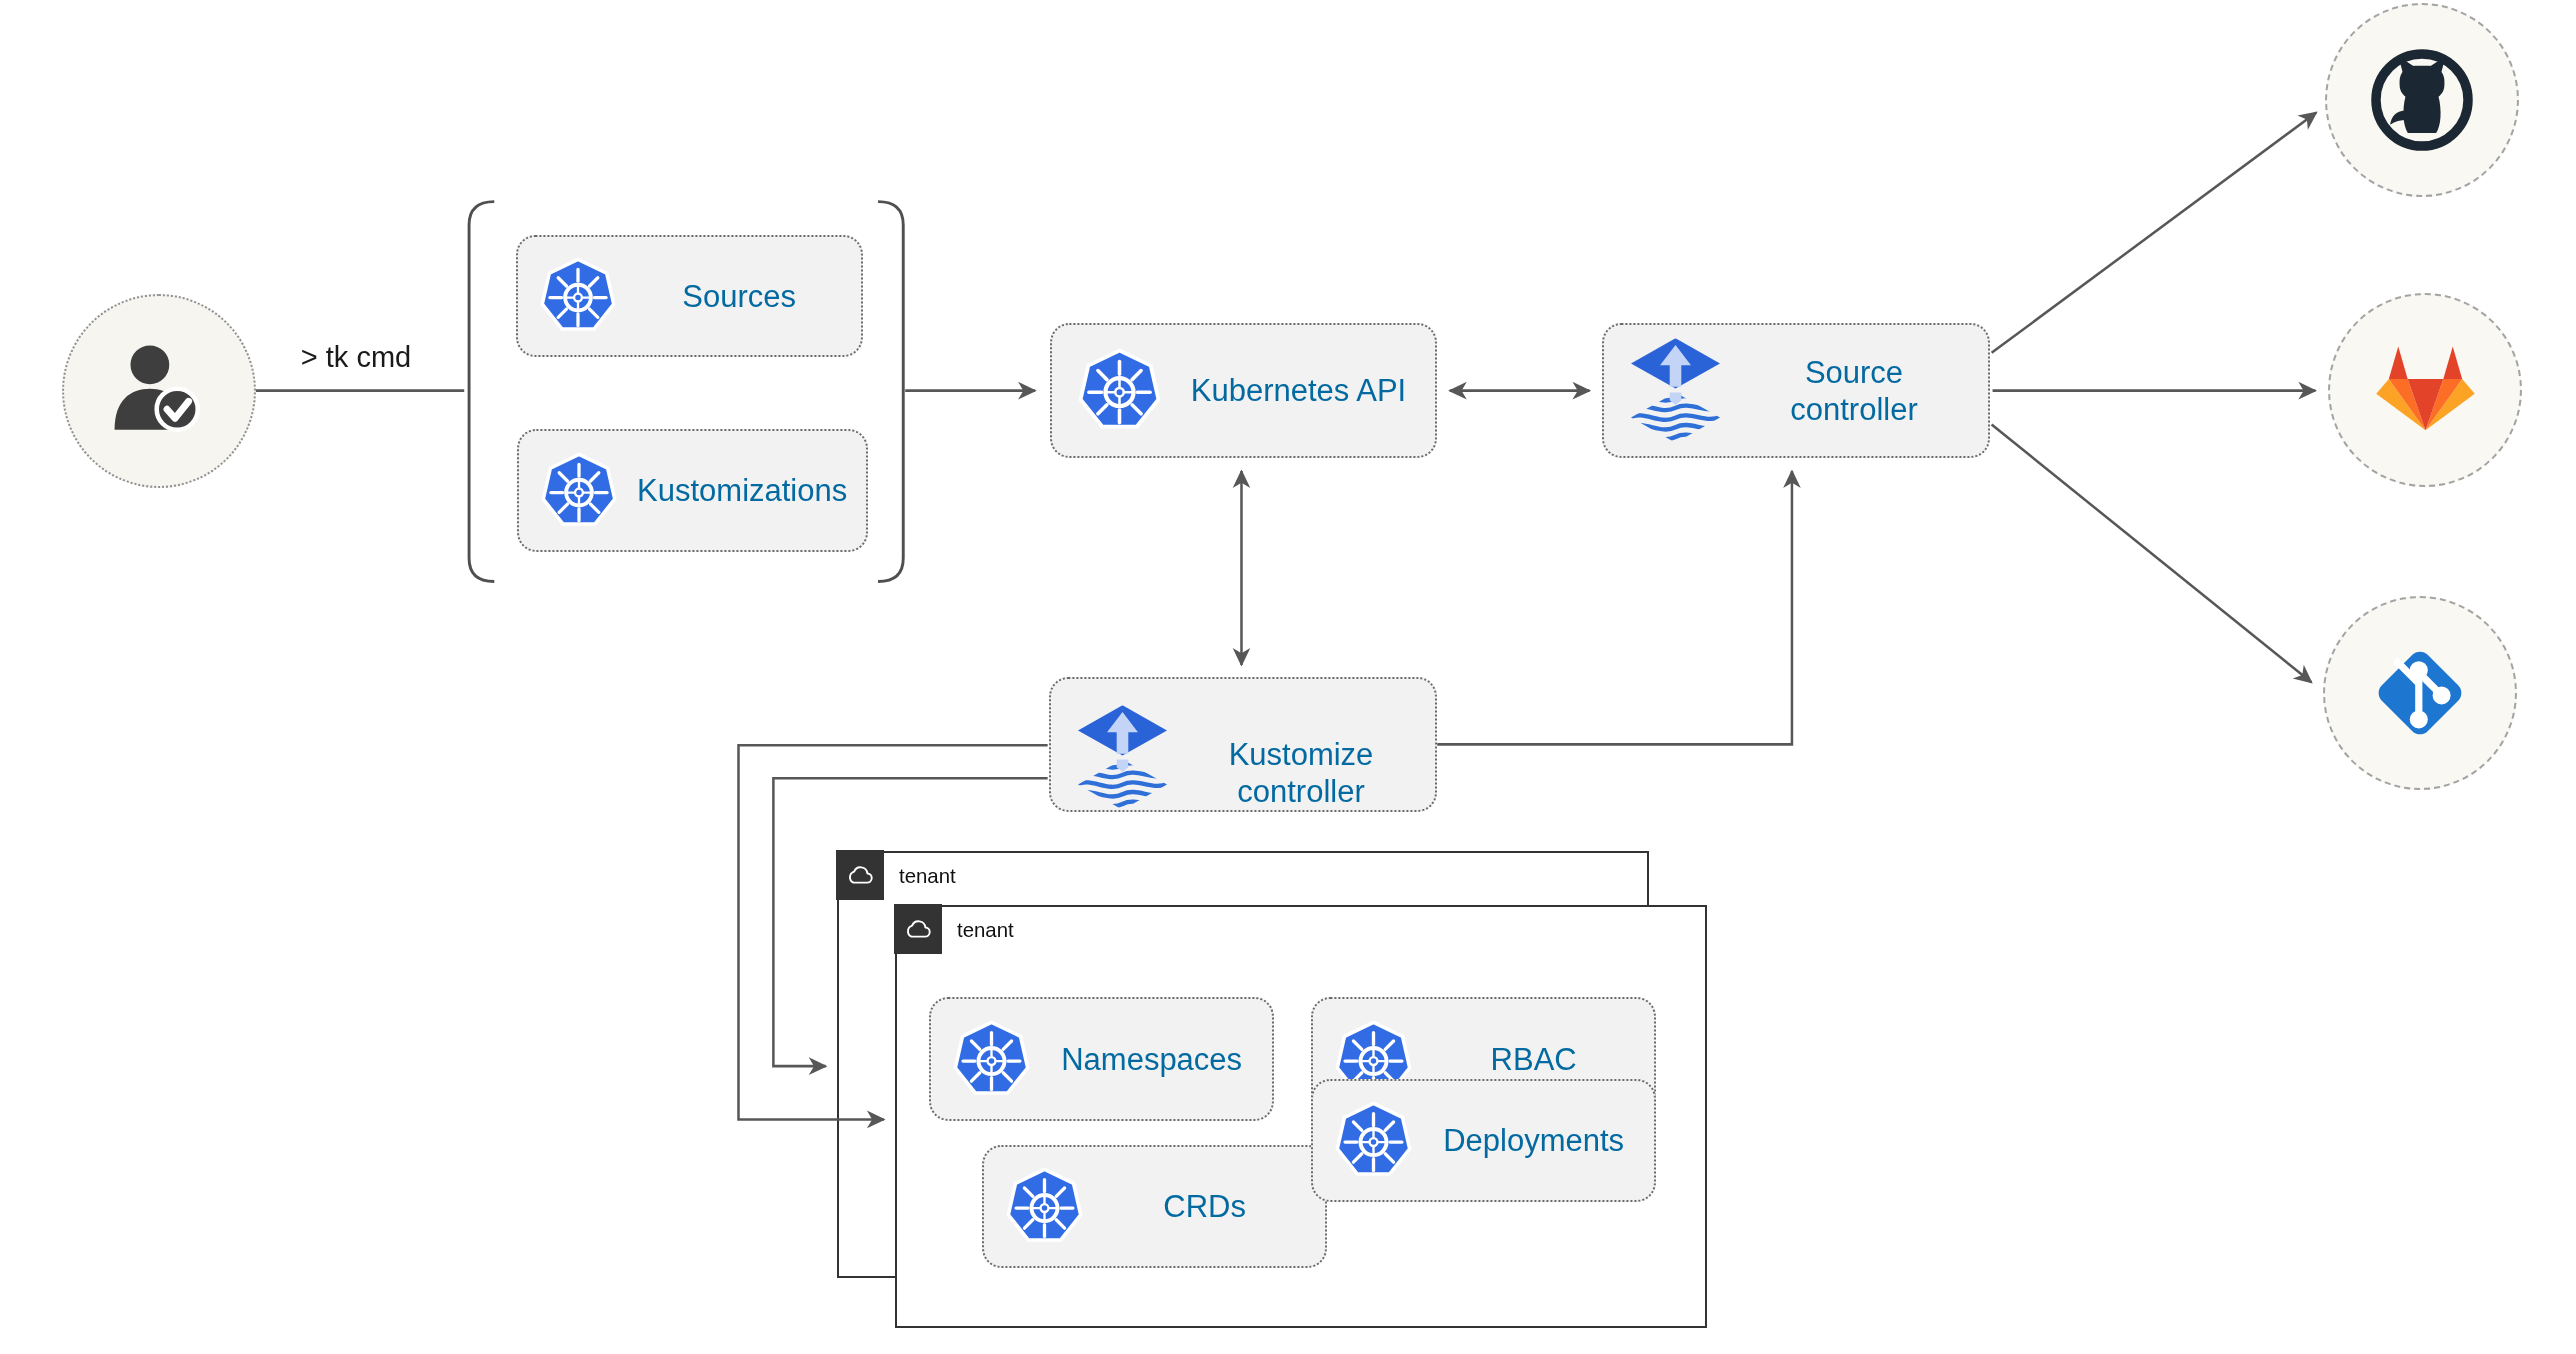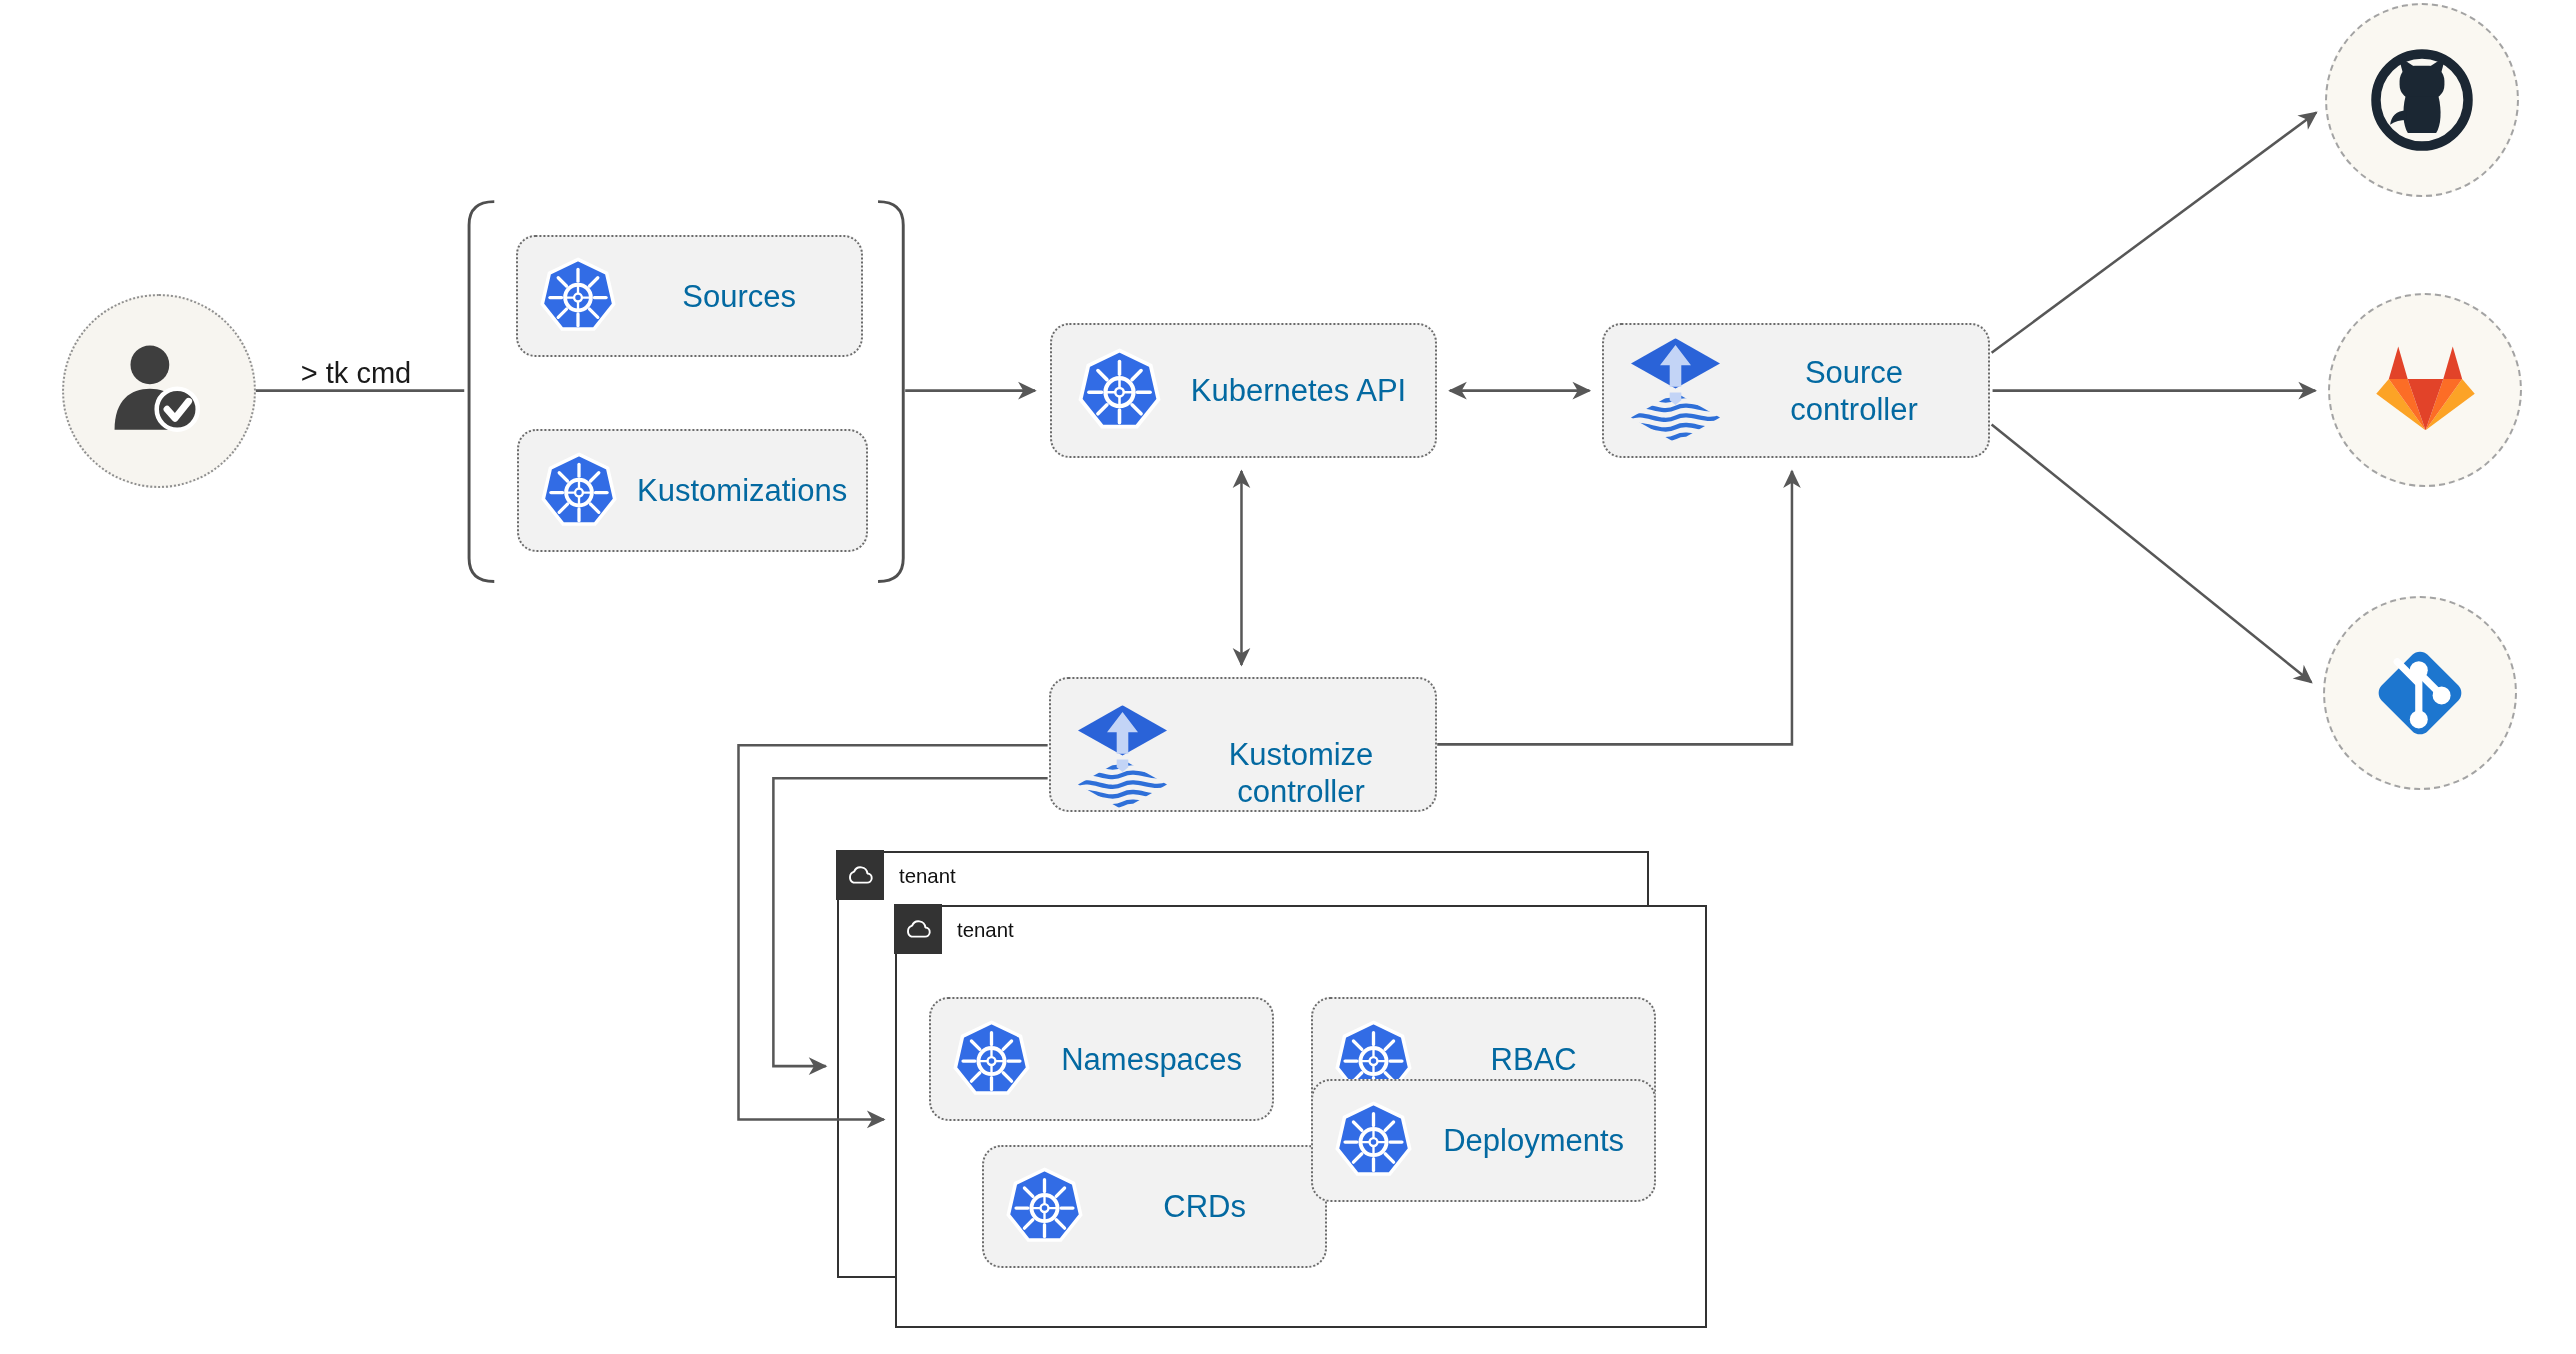--- a/index.html
+++ b/index.html
@@ -14,21 +14,21 @@
   
   .tenant{position:absolute;background:#ffffff;border:2.9px solid #333333;box-sizing:border-box;}
   .ttab{position:absolute;left:-2.9px;top:-2.9px;width:48px;height:50px;background:#333333;
         display:flex;align-items:center;justify-content:center;}
   .tlabel{position:absolute;left:60px;top:11.6px;font-size:20.4px;color:#111111;}
   
   .circle{position:absolute;border-radius:50%;box-sizing:border-box;
           display:flex;align-items:center;justify-content:center;}
   .user-circle{background:#f7f5f0;border:2.4px dotted #8f8f8f;}
   .provider-circle{background:#faf8f2;border:2.4px dashed #a3a3a3;}
-  .cmdlabel{position:absolute;font-size:29px;color:#1a1a1a;text-align:center;margin-top:16px;}
+  .cmdlabel{position:absolute;font-size:29px;color:#1a1a1a;text-align:center;}
   svg.overlay{position:absolute;left:0;top:0;pointer-events:none;}
   .hiddendefs{position:absolute;width:0;height:0;overflow:hidden;}
 </style>
 </head>
 <body>
 
 <svg class="hiddendefs" aria-hidden="true">
   <defs>
     <symbol id="k8s" viewBox="0 0 100 100">
       <polygon points="50,3 86.7,20.7 95.8,60.5 70.4,92.4 29.6,92.4 4.2,60.5 13.3,20.7" fill="#326CE5" stroke="#ffffff" stroke-width="4.5"></polygon>

